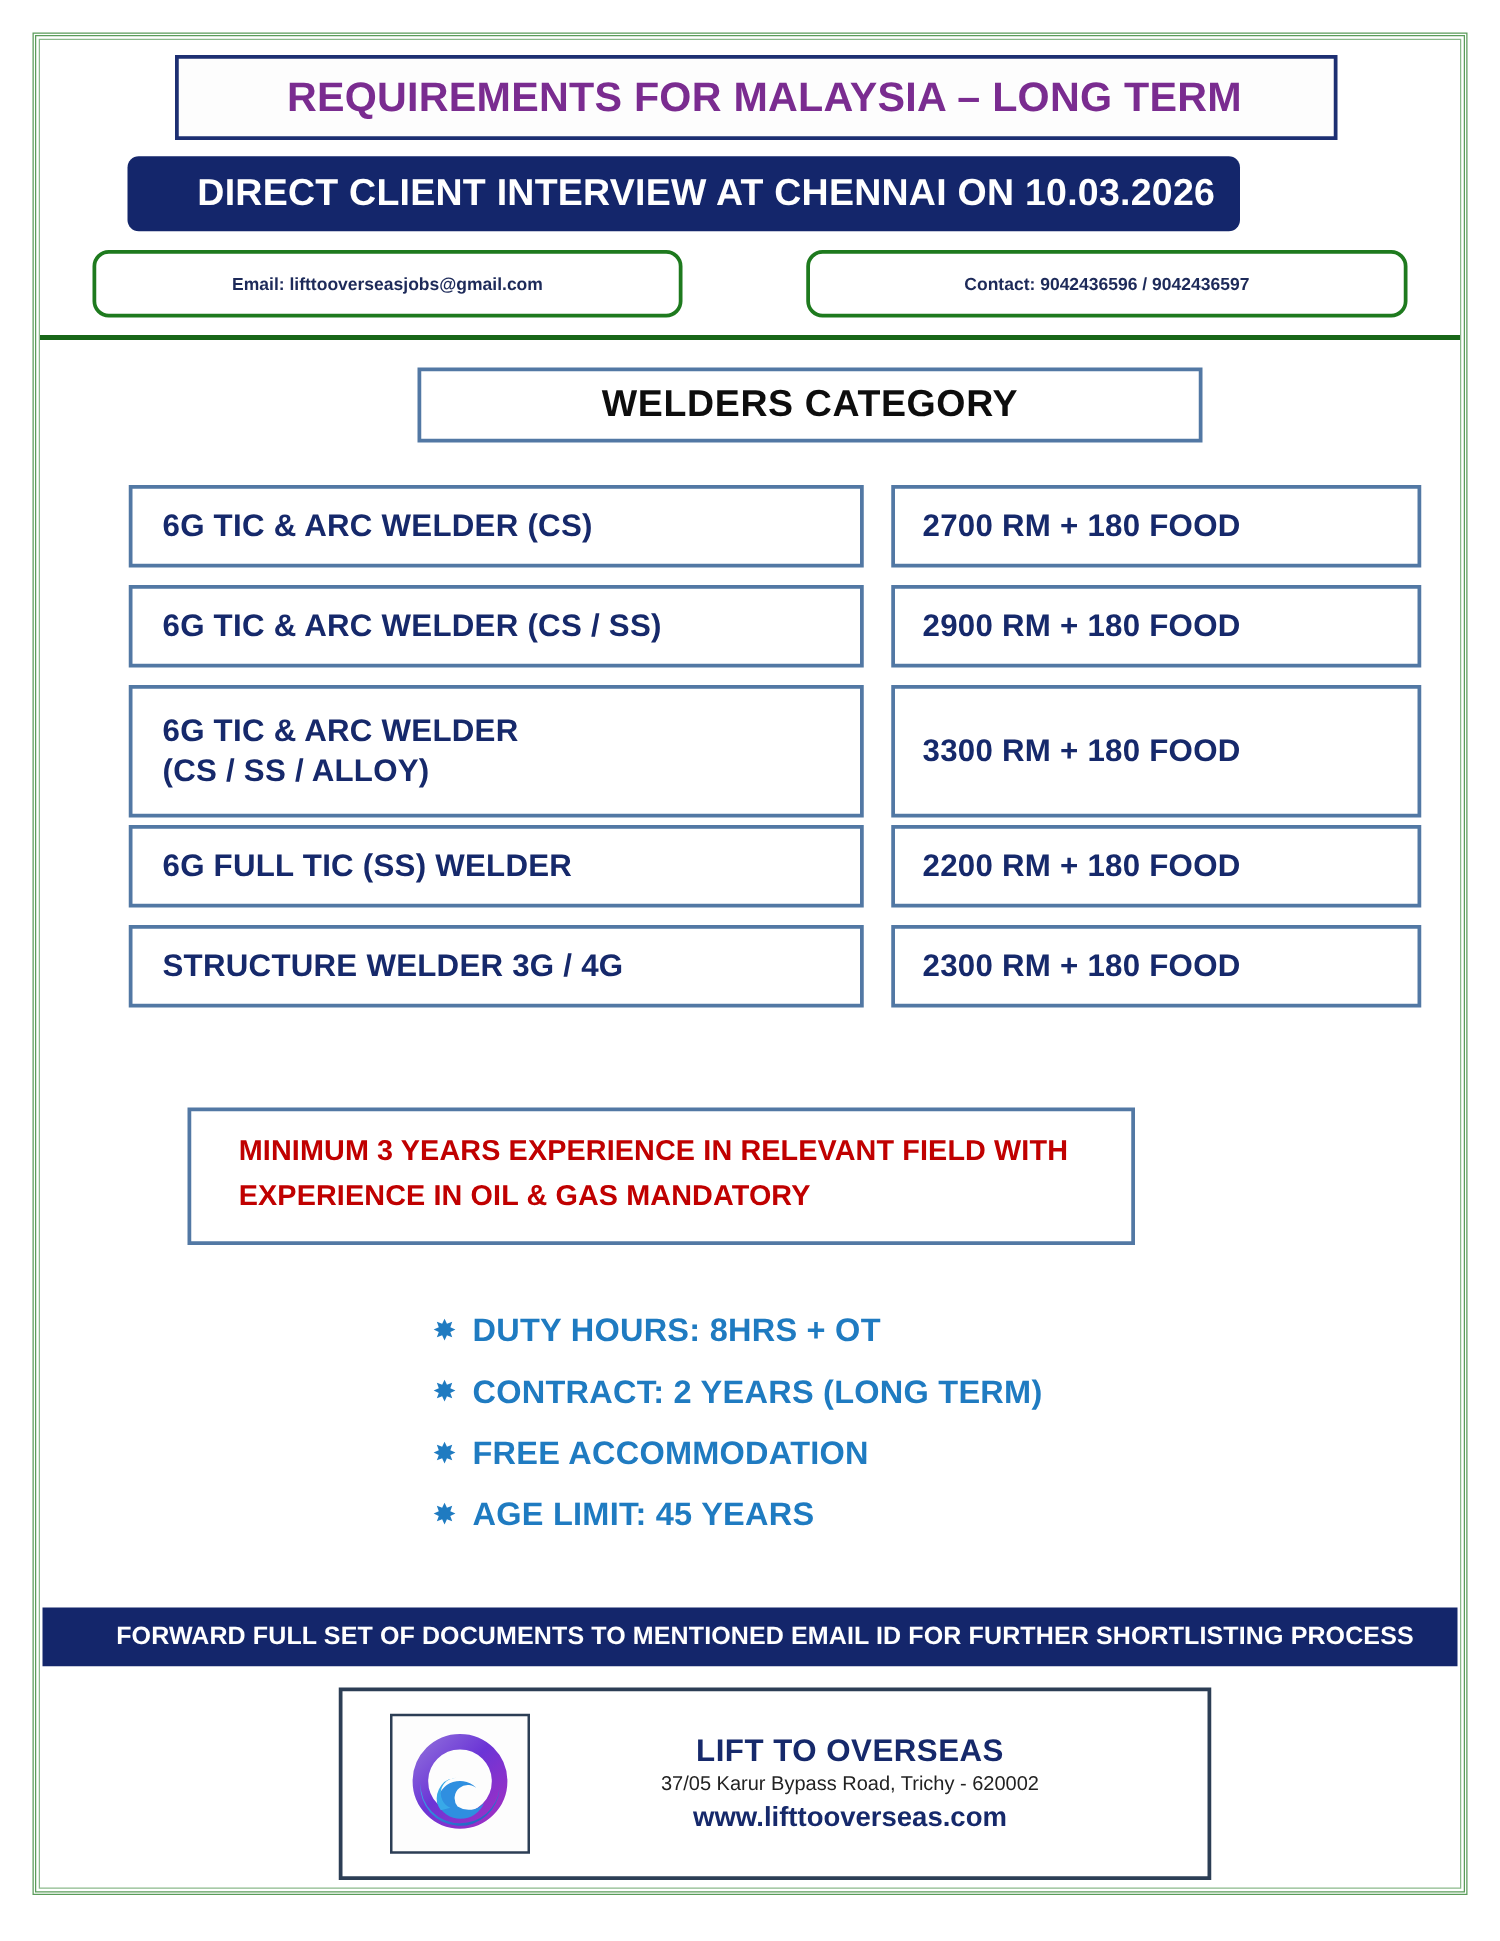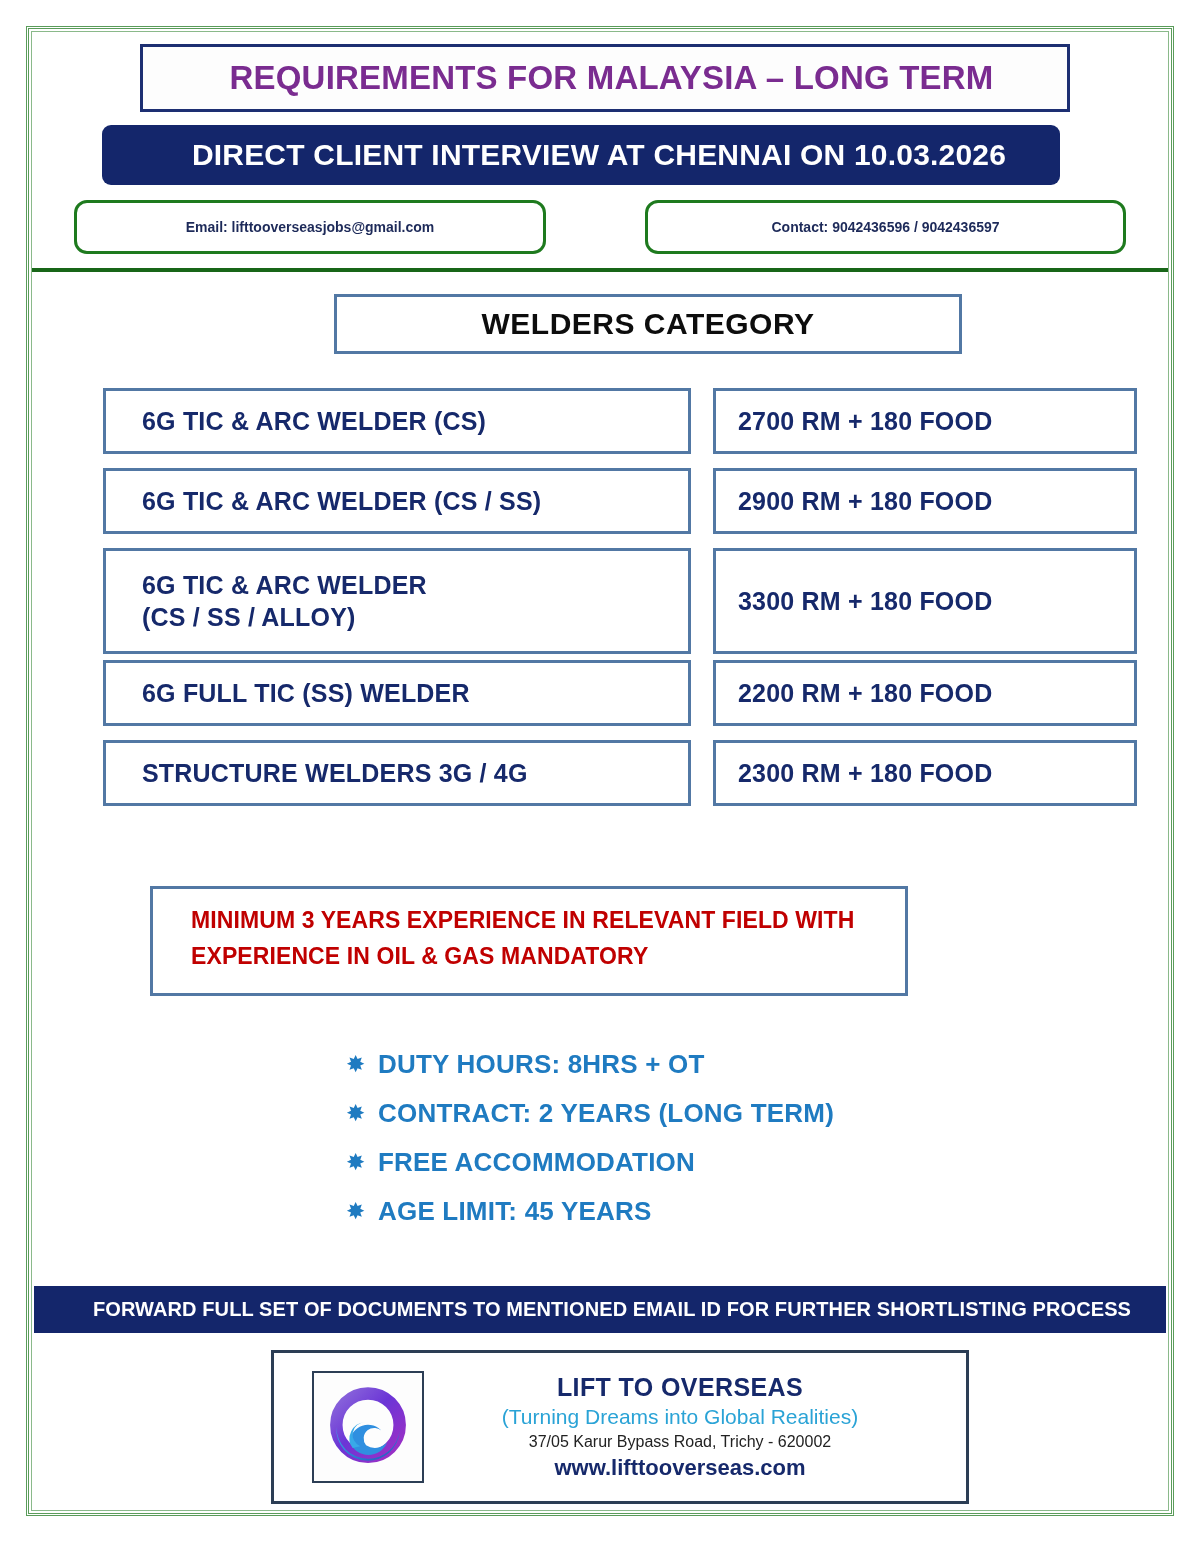--- a/index.html
+++ b/index.html
@@ -73,21 +73,21 @@
     font-weight: bold;
     letter-spacing: 0.2px;
     white-space: nowrap;
     margin-left: 13px;
   }
 
   .banner-box {
     position: absolute;
     left: 70px;
     top: 93px;
-    width: 958px;
+    width: 890px;
     height: 60px;
     background: #14266b;
     border-radius: 9px;
     display: flex;
     align-items: center;
     justify-content: center;
     box-sizing: border-box;
     padding-left: 36px;
   }
   .banner-text {
@@ -165,21 +165,21 @@
     top: 0;
     border: 3px solid #5278a4;
     background: #ffffff;
     box-sizing: border-box;
     display: flex;
     align-items: center;
   }
   .cell-role {
     left: 103px;
     width: 588px;
-    padding: 0 36px;
+    padding: 0 24px;
   }
   .cell-pay {
     left: 713px;
     width: 424px;
     padding: 0 22px;
   }
   .cell-text {
     color: #16296b;
     font-size: 25px;
     font-weight: bold;
@@ -379,21 +379,21 @@
     <div class="cell cell-role row-h1">
       <span class="cell-text">6G FULL TIC (SS) WELDER</span>
     </div>
     <div class="cell cell-pay row-h1">
       <span class="cell-text">2200 RM + 180 FOOD</span>
     </div>
   </div>
 
   <div class="job-row" style="height:66px">
     <div class="cell cell-role row-h1">
-      <span class="cell-text">STRUCTURE WELDERS 3G / 4G</span>
+      <span class="cell-text">STRUCTURE WELDER 3G / 4G</span>
     </div>
     <div class="cell cell-pay row-h1">
       <span class="cell-text">2300 RM + 180 FOOD</span>
     </div>
   </div>
 
 </div>
 
 <div class="notice-box">
   <div class="notice-line">MINIMUM 3 YEARS EXPERIENCE IN RELEVANT FIELD WITH</div>
@@ -445,18 +445,17 @@
       <path d="M17,52 a33,33 0 0 0 66,0 a33,33 0 0 1 -66,0 Z" fill="url(#gblue)"></path>
       <path d="M17,50 a33,33 0 0 0 66,4 a33,33 0 0 1 -33,29 a33,33 0 0 1 -33,-33 Z" fill="url(#gblue)"></path>
 
       <path d="M31,66 a19,19 0 0 1 34,-11 a11,11 0 0 0 -17,14 a17,17 0 0 0 22,-3 a21,21 0 0 1 -39,0 Z" fill="#2f8fe0"></path>
       <path d="M34,72 a17,17 0 0 1 13,-27 a13,13 0 0 0 -5,25 Z" fill="#38a9e8"></path>
     </svg>
   </div>
 
   <div class="company-text">
     <div class="company-name">LIFT TO OVERSEAS</div>
-    <div class="company-tagline">(Turning Dreams into Global Realities)</div>
     <div class="company-address">37/05 Karur Bypass Road, Trichy - 620002</div>
     <div class="company-website">www.lifttooverseas.com</div>
   </div>
 
 </div>
 
 </body></html>

